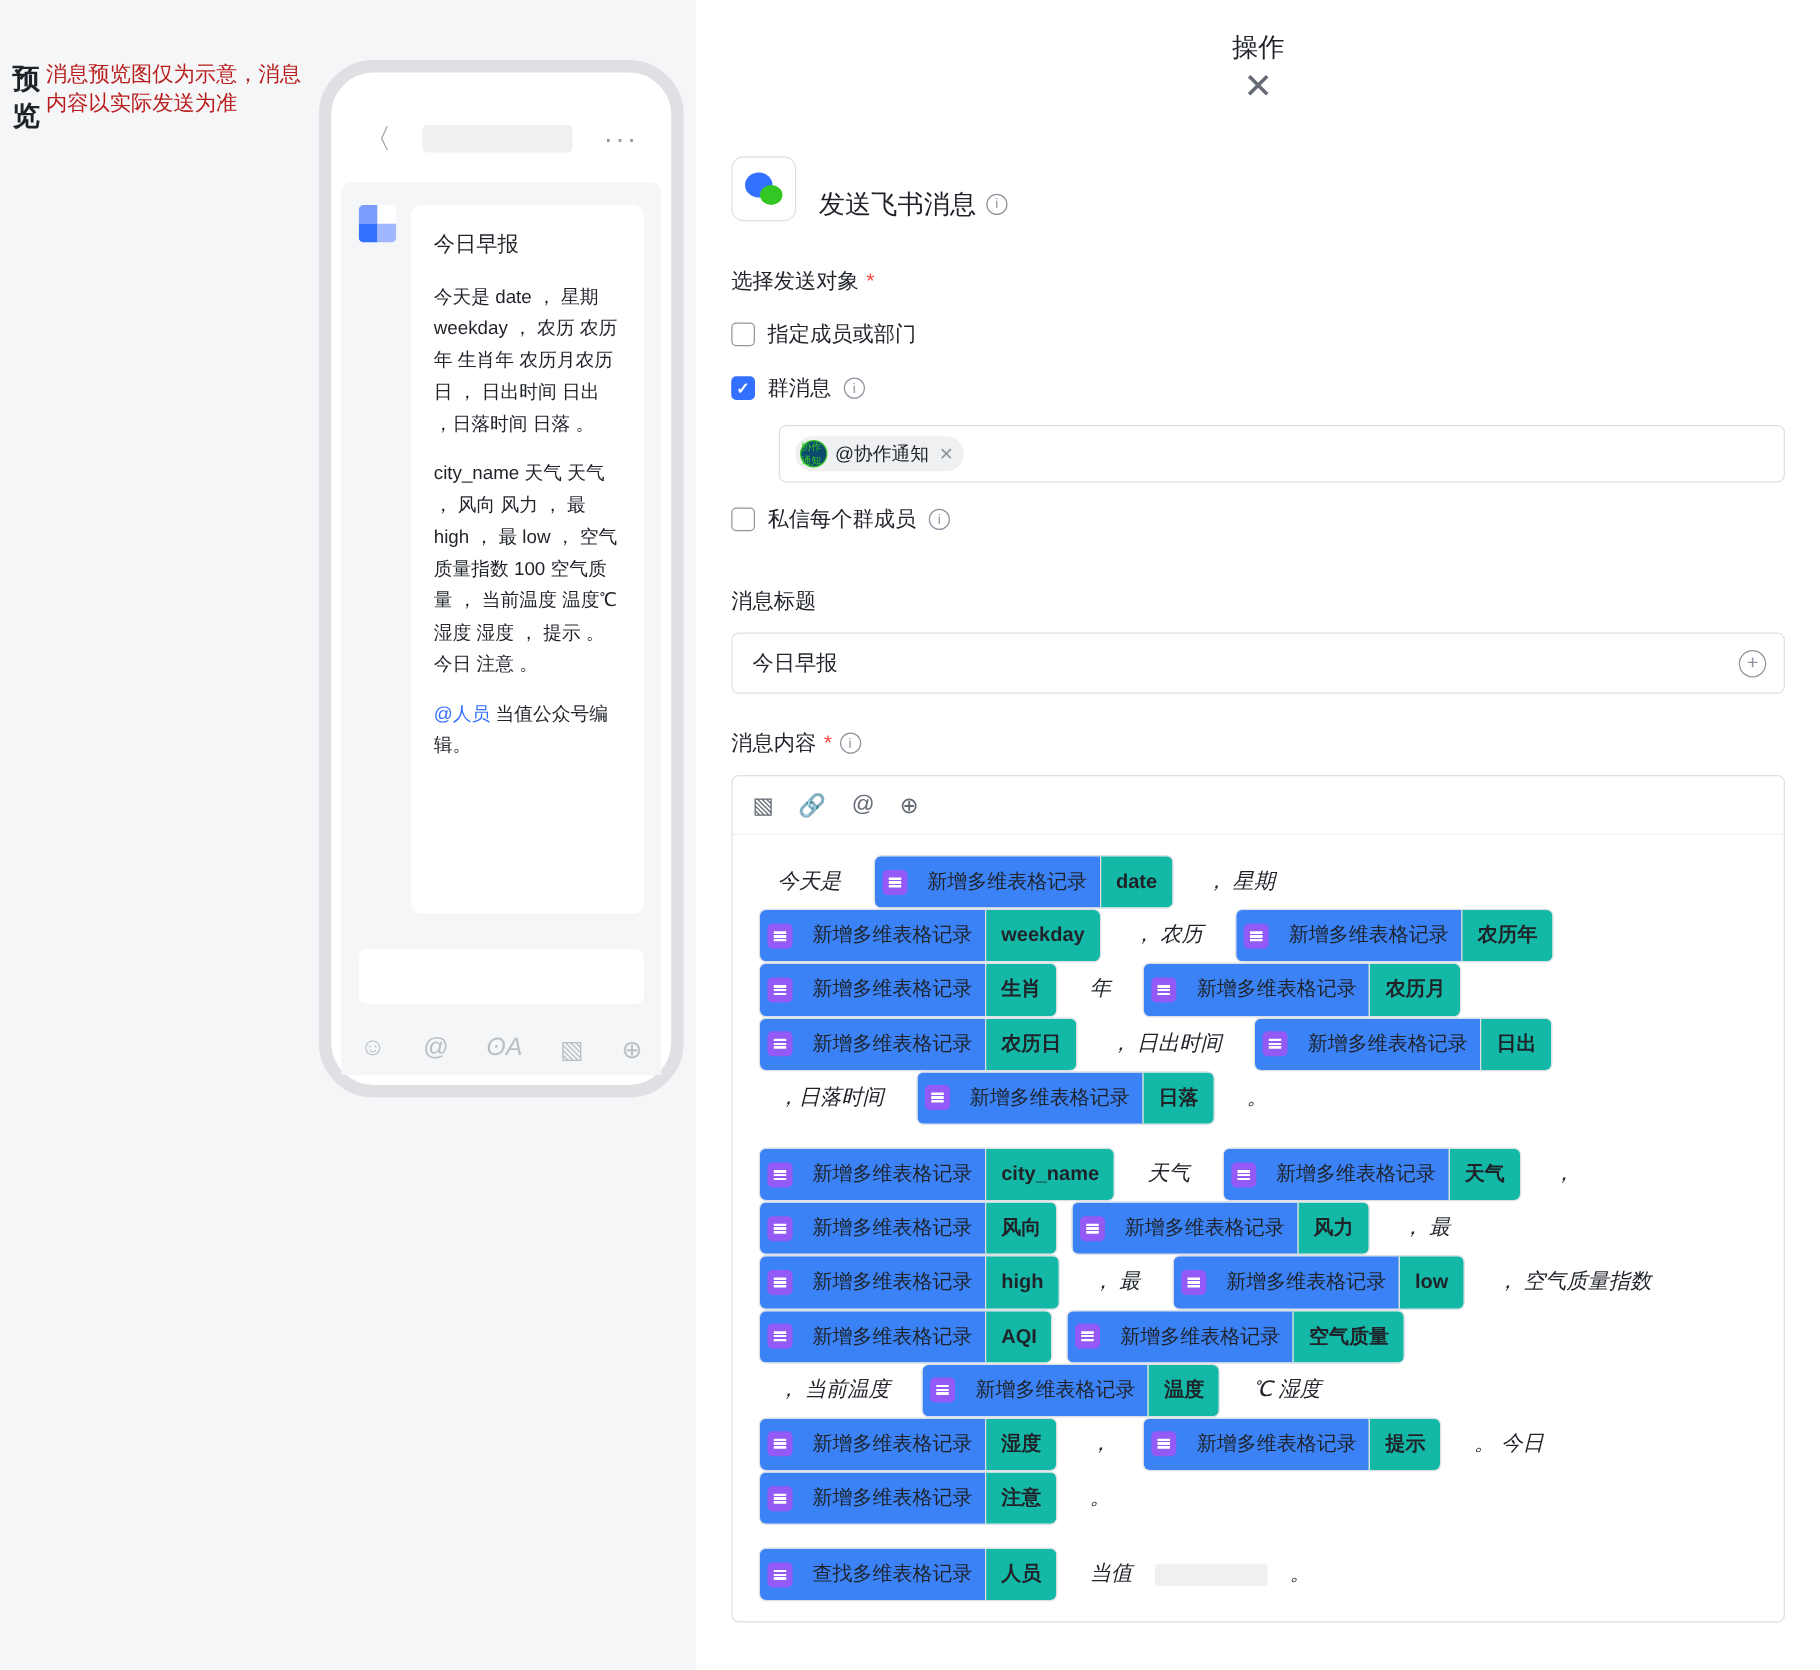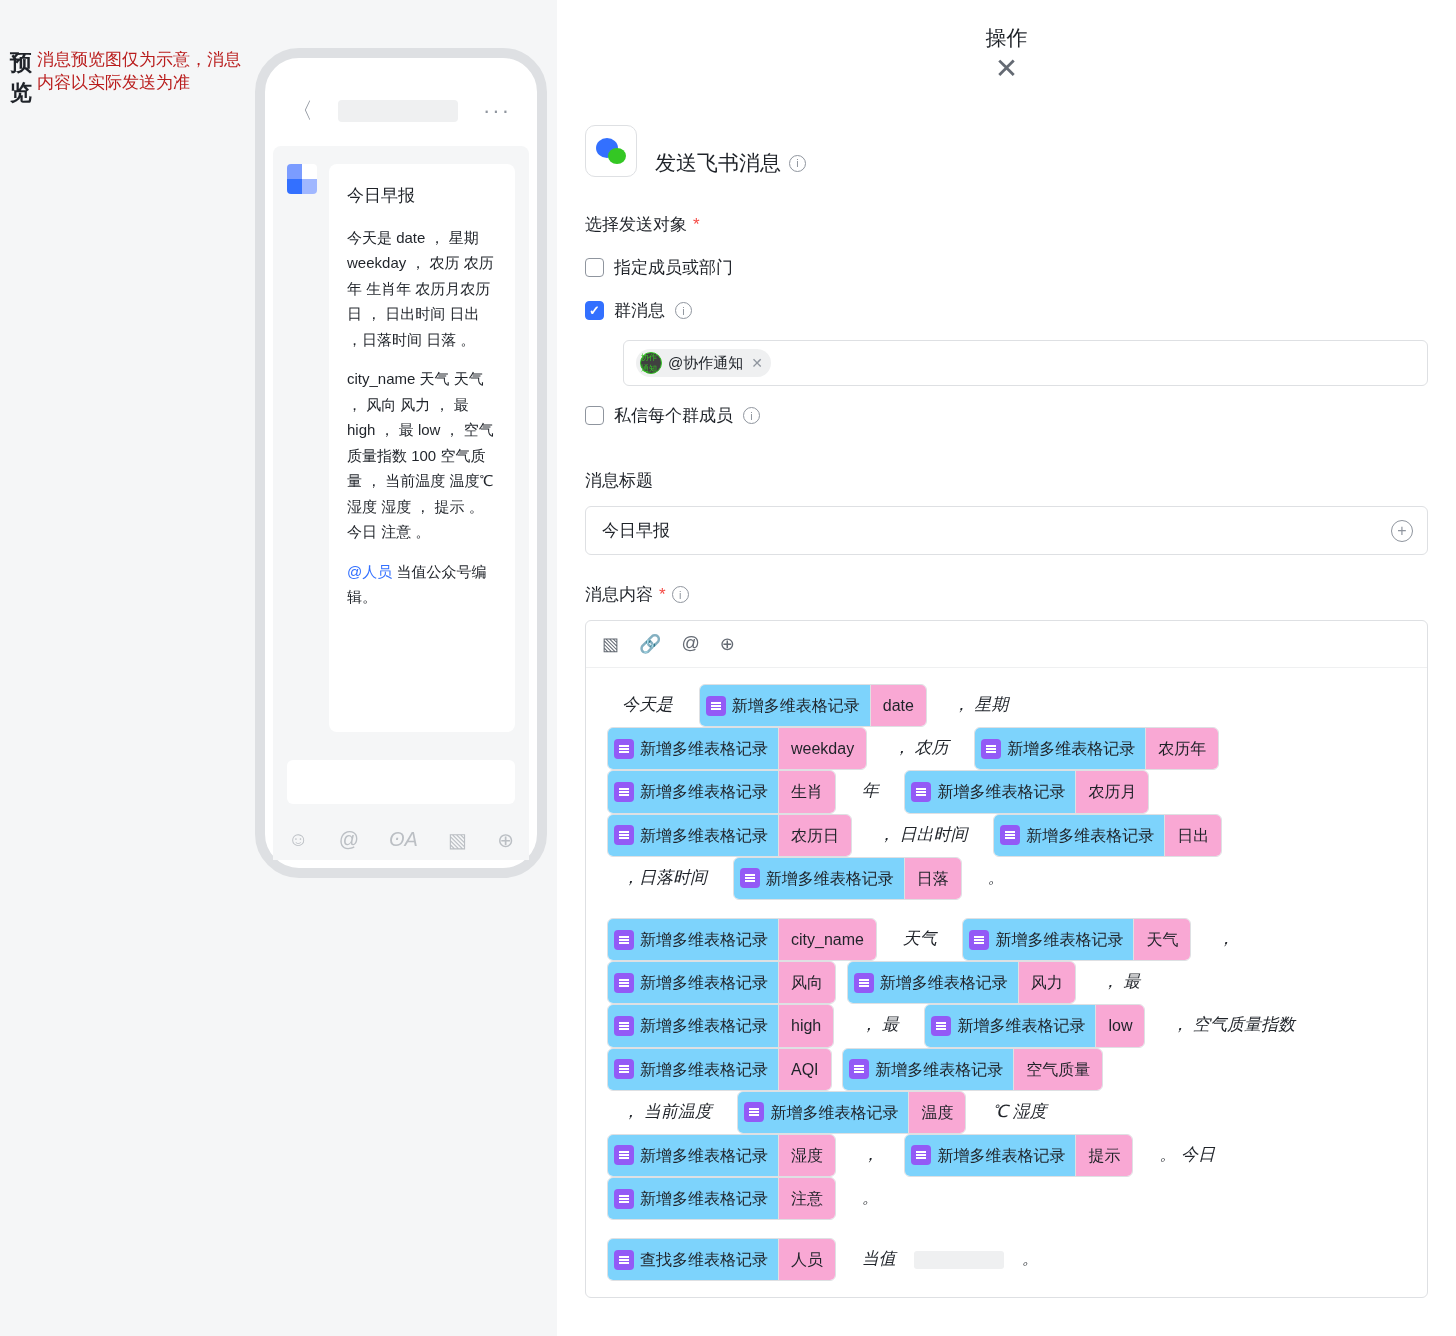--- a/index.html
+++ b/index.html
@@ -36,32 +36,32 @@
 .action-title { font-size: 21px; font-weight: 500; display: flex; align-items: center; gap: 8px; }
 .info-icon { width: 17px; height: 17px; border: 1px solid #8f959e; border-radius: 50%; display: inline-flex; align-items: center; justify-content: center; font-size: 11px; color: #8f959e; }
 .section-label { font-size: 17px; margin-bottom: 14px; display: flex; align-items: center; gap: 6px; }
 .required { color: #f54a45; }
 .checkbox-row { display: flex; align-items: center; gap: 10px; padding: 6px 0 14px 0; font-size: 17px; }
 .checkbox { width: 19px; height: 19px; border: 1.5px solid #8f959e; border-radius: 4px; display: flex; align-items: center; justify-content: center; cursor: pointer; flex-shrink: 0; }
 .checkbox.checked { background: #3370ff; border-color: #3370ff; }
 .checkbox.checked::after { content: "✓"; color: #fff; font-size: 13px; font-weight: bold; }
 .chip-input { border: 1px solid #dee0e3; border-radius: 6px; padding: 8px 12px; margin: 4px 0 12px 38px; display: flex; align-items: center; }
 .group-chip { display: inline-flex; align-items: center; gap: 6px; background: #eff0f1; border-radius: 14px; padding: 3px 8px 3px 4px; font-size: 15px; }
-.group-avatar { width: 22px; height: 22px; border-radius: 50%; background: #404040; display: flex; align-items: center; justify-content: center; font-size: 8px; color: #34c724; border: 1px solid #34c724; }
+.group-avatar { width: 22px; height: 22px; border-radius: 50%; background: #0c4a6e; display: flex; align-items: center; justify-content: center; font-size: 8px; color: #34c724; border: 1px solid #34c724; }
 .chip-x { color: #8f959e; margin-left: 2px; cursor: pointer; font-size: 14px; }
 .text-input { border: 1px solid #dee0e3; border-radius: 6px; padding: 12px 48px 12px 16px; font-size: 17px; width: 100%; position: relative; margin-bottom: 28px; }
 .plus-circle { position: absolute; right: 14px; top: 50%; transform: translateY(-50%); width: 22px; height: 22px; border: 1.5px solid #8f959e; border-radius: 50%; display: flex; align-items: center; justify-content: center; color: #8f959e; font-size: 16px; cursor: pointer; }
 .content-box { border: 1px solid #dee0e3; border-radius: 6px; }
 .content-toolbar { display: flex; gap: 20px; padding: 12px 16px; border-bottom: 1px solid #eff0f1; color: #646a73; font-size: 18px; }
 .content-body { padding: 16px 18px; font-size: 17px; line-height: 2.2; }
 .token { display: inline-flex; align-items: center; border: 1px solid #dee0e3; border-radius: 6px; overflow: hidden; margin: 0 3px; vertical-align: middle; font-size: 16px; }
-.token-left { background: #7dd3fc; display: flex; align-items: center; gap: 6px; padding: 3px 10px 3px 6px; text-align: right; }
+.token-left { background: #3b82f6; display: flex; align-items: center; gap: 16px; padding: 3px 10px 3px 6px; text-align: right; }
 .token-badge { width: 20px; height: 20px; background: #935af6; border-radius: 4px; display: flex; align-items: center; justify-content: center; }
 .token-badge::before { content: ""; width: 10px; height: 8px; background: linear-gradient(#fff 2px, transparent 2px 3px, #fff 3px 5px, transparent 5px 6px, #fff 6px); }
-.token-right { background: #f9a8d4; padding: 3px 12px; border-left: 1px solid #dee0e3; }
+.token-right { background: #14b8a6; padding: 3px 12px; border-left: 1px solid #dee0e3; font-weight: bold; }
 .txt { margin: 0 18px; font-style: italic; }
 .spacer-row { height: 18px; }
 </style>
 </head>
 <body>
 
 <div class="container">
   <div class="left-panel">
     <div class="preview-title">预览</div>
     <div class="preview-subtitle">消息预览图仅为示意，消息内容以实际发送为准</div>

